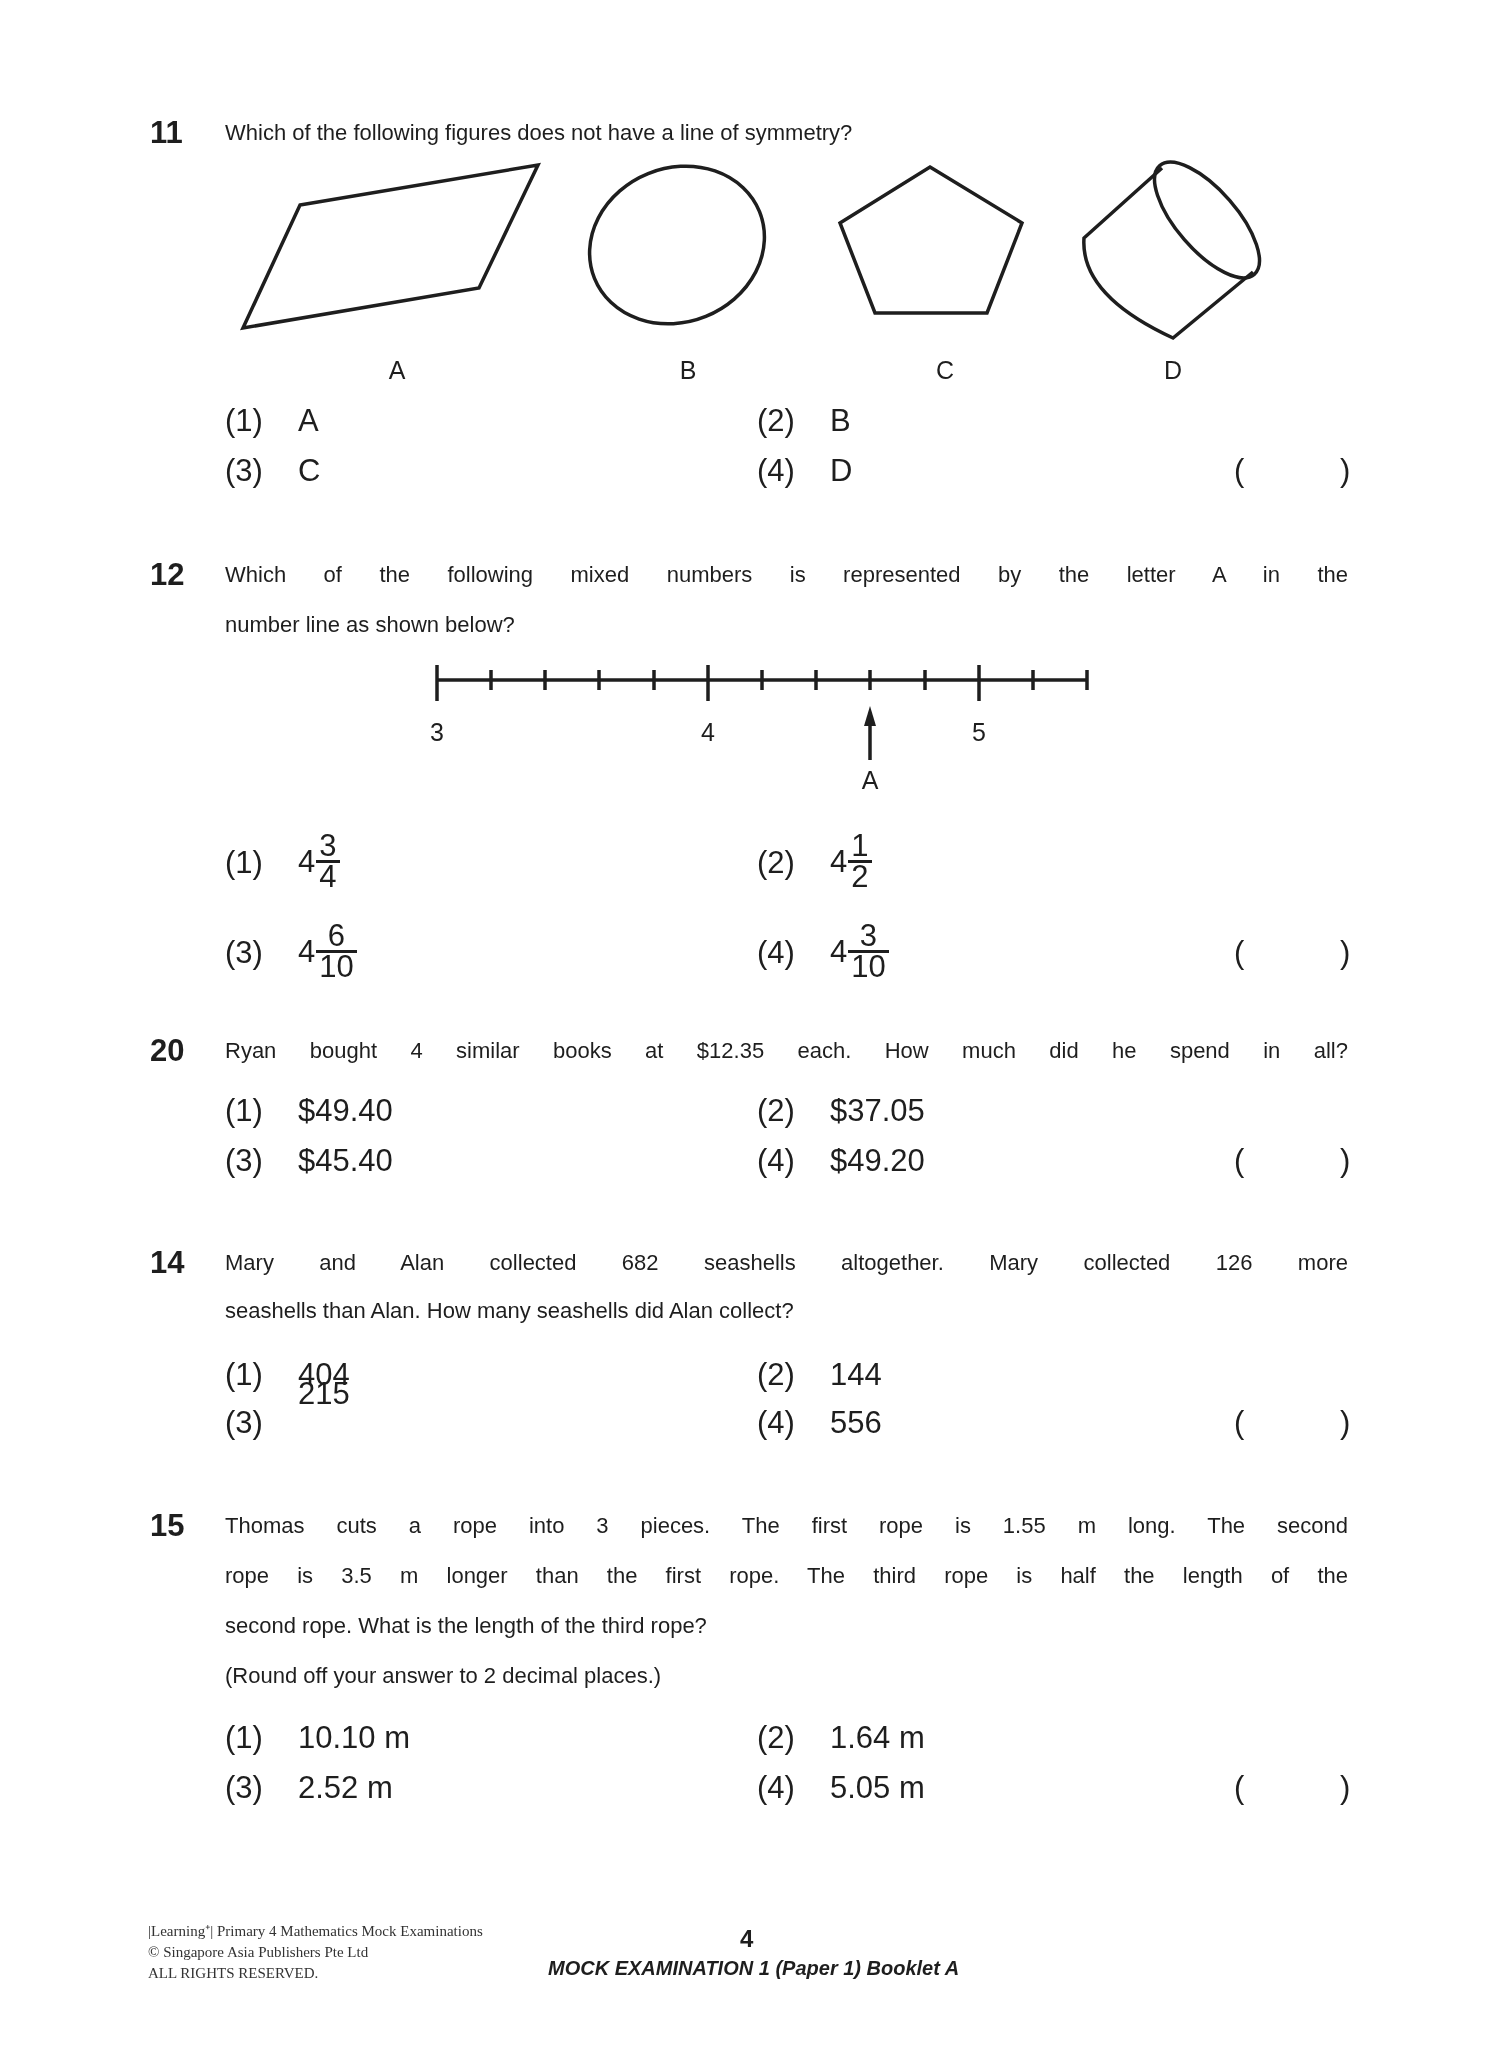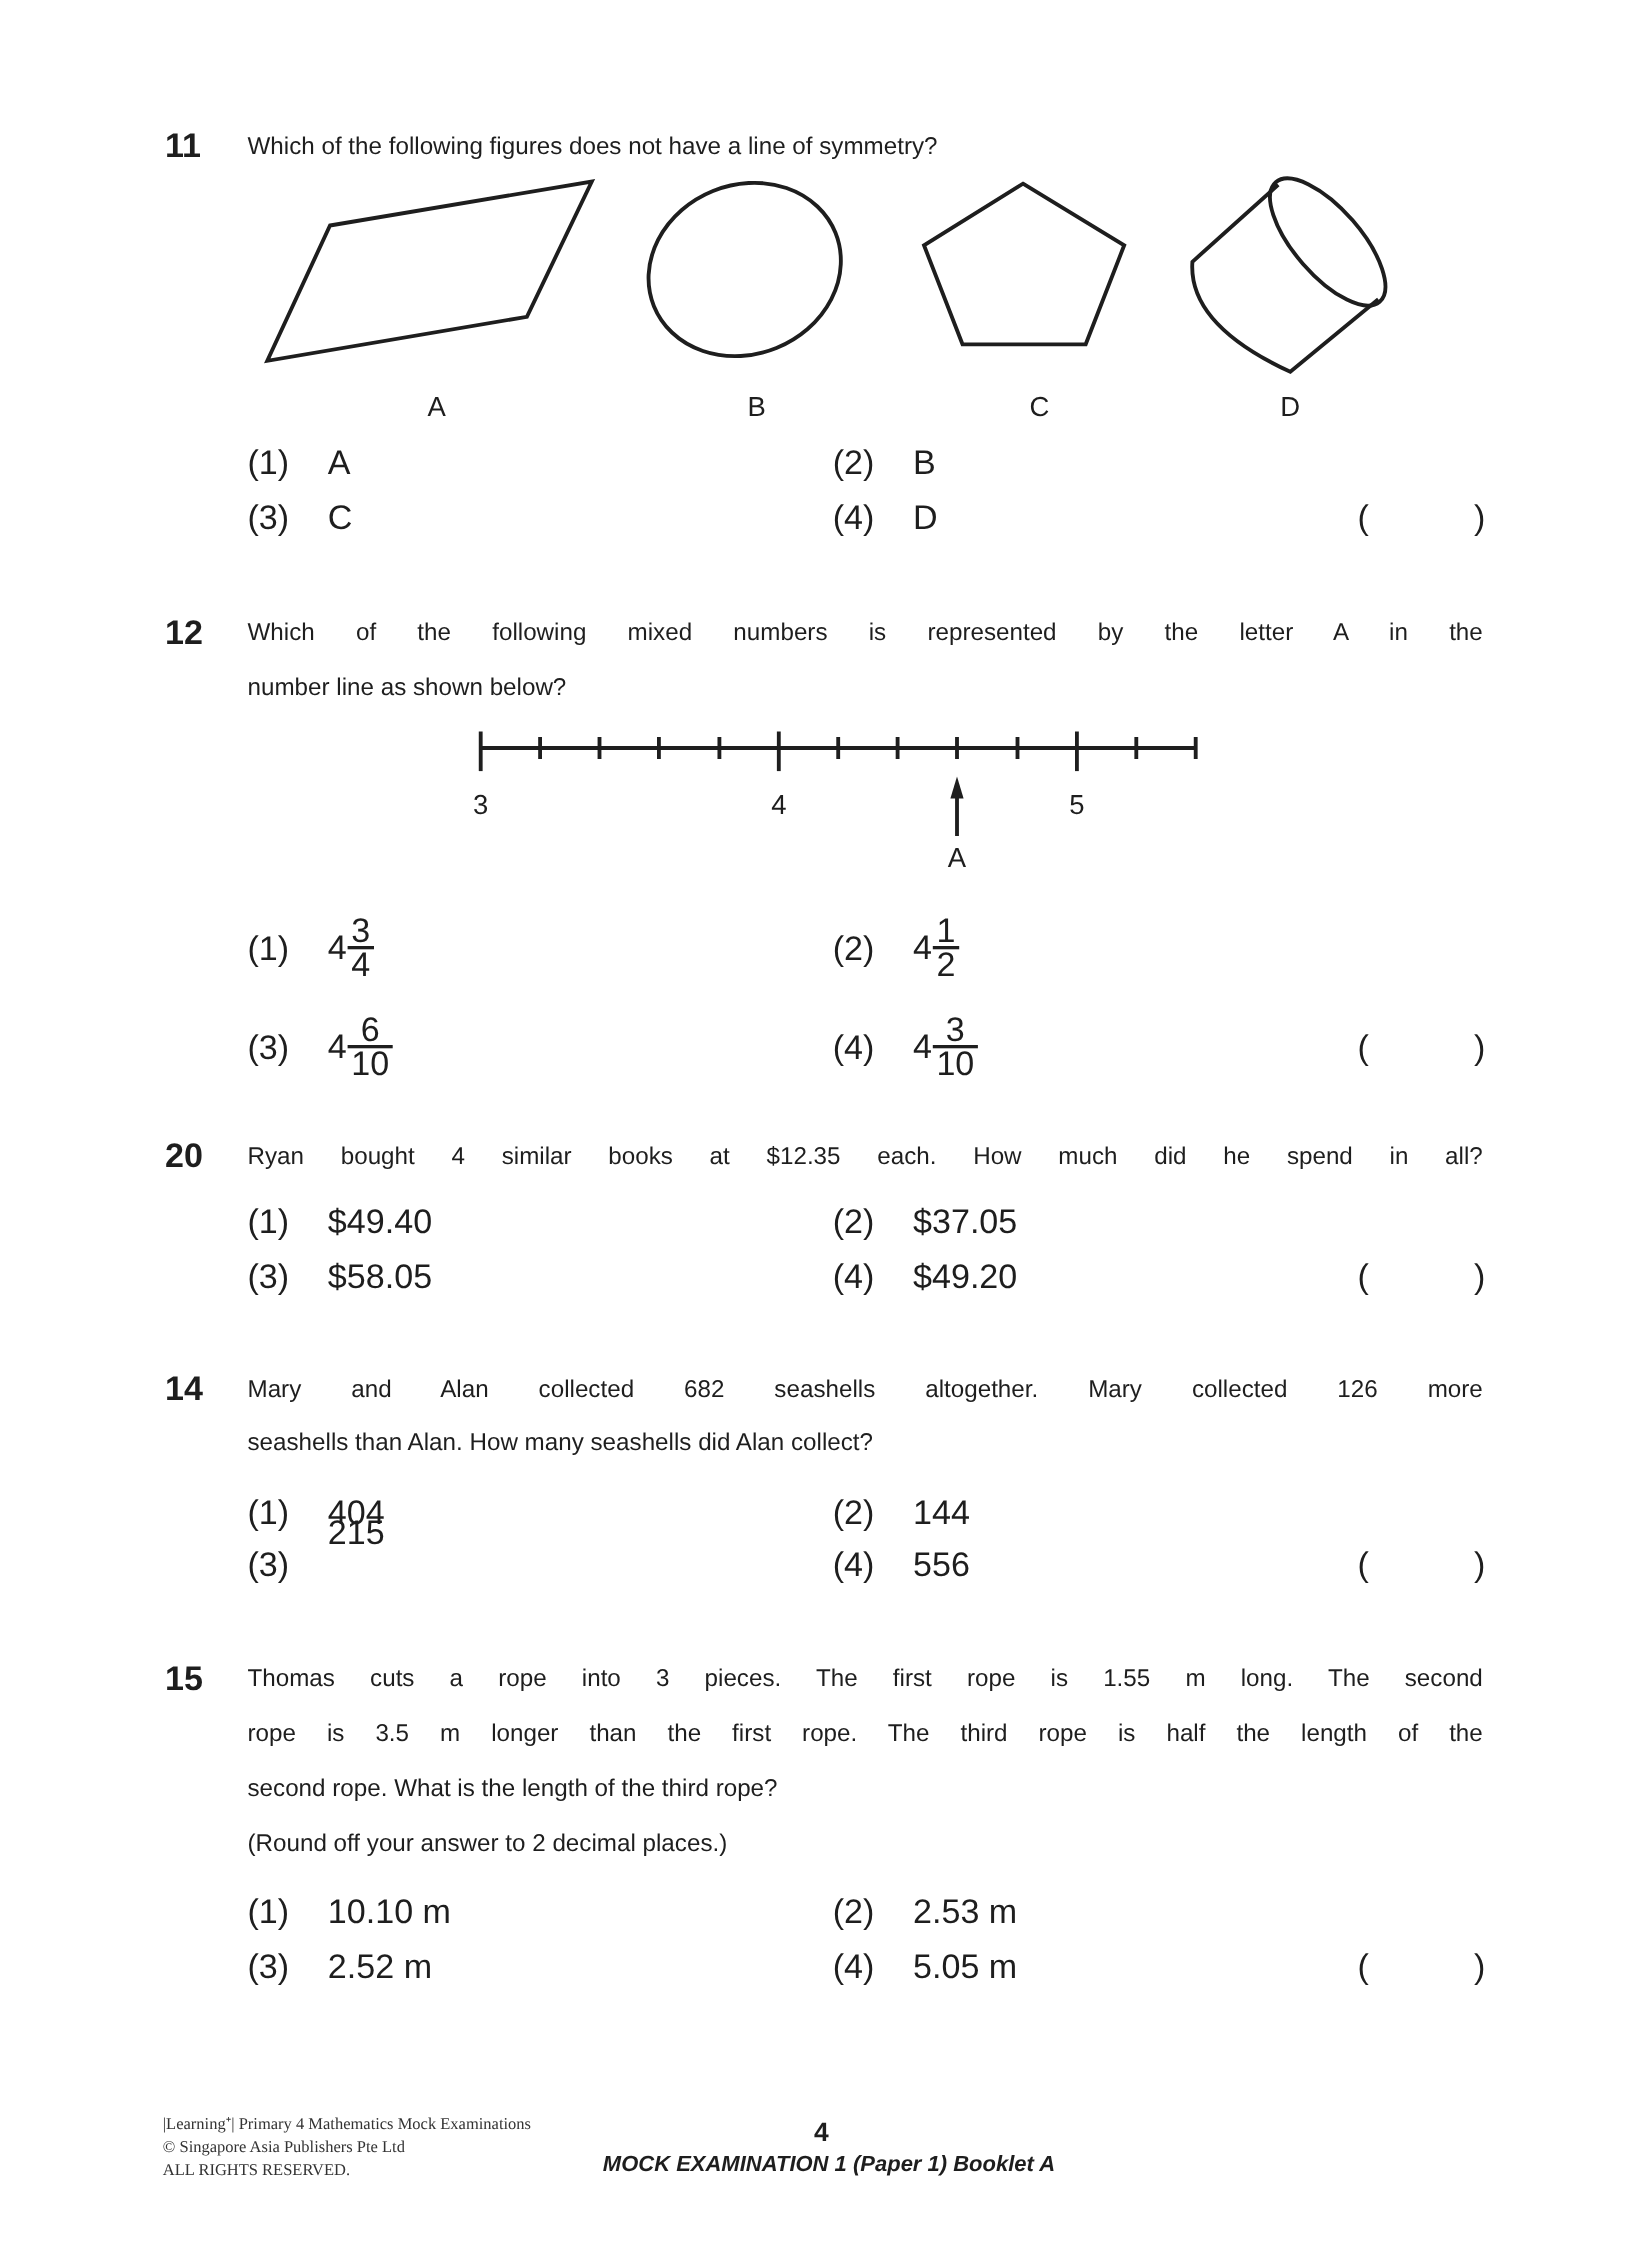--- a/index.html
+++ b/index.html
@@ -140,21 +140,21 @@
 
 <div>
   <div class="qnum" style="top:1035px">20</div>
   <div class="qline" style="top:1035px">Ryan bought 4 similar books at $12.35 each. How much did he spend in all?</div>
 
   <div class="opt-no" style="left:225px;top:1095px">(1)</div>
   <div class="opt-val" style="left:298px;top:1095px">$49.40</div>
   <div class="opt-no" style="left:757px;top:1095px">(2)</div>
   <div class="opt-val" style="left:830px;top:1095px">$37.05</div>
   <div class="opt-no" style="left:225px;top:1145px">(3)</div>
-  <div class="opt-val" style="left:298px;top:1145px">$58.05</div>
+  <div class="opt-val" style="left:298px;top:1145px">$45.40</div>
   <div class="opt-no" style="left:757px;top:1145px">(4)</div>
   <div class="opt-val" style="left:830px;top:1145px">$49.20</div>
   <div class="paren" style="left:1234px;top:1145px">(</div>
   <div class="paren" style="left:1340px;top:1145px">)</div>
   <div class="abs" style="left:1250px;top:1145px;width:88px;height:32px"></div>
 </div>
 
 <div>
   <div class="qnum" style="top:1247px">14</div>
   <div class="qline" style="top:1247px">Mary and Alan collected 682 seashells altogether. Mary collected 126 more</div>
@@ -176,21 +176,21 @@
 <div>
   <div class="qnum" style="top:1510px">15</div>
   <div class="qline" style="top:1510px">Thomas cuts a rope into 3 pieces. The first rope is 1.55 m long. The second</div>
   <div class="qline" style="top:1560px">rope is 3.5 m longer than the first rope. The third rope is half the length of the</div>
   <div class="qline last" style="top:1610px">second rope. What is the length of the third rope?</div>
   <div class="qline last" style="top:1660px">(Round off your answer to 2 decimal places.)</div>
 
   <div class="opt-no" style="left:225px;top:1722px">(1)</div>
   <div class="opt-val" style="left:298px;top:1722px">10.10 m</div>
   <div class="opt-no" style="left:757px;top:1722px">(2)</div>
-  <div class="opt-val" style="left:830px;top:1722px">2.53 m</div>
+  <div class="opt-val" style="left:830px;top:1722px">1.64 m</div>
   <div class="opt-no" style="left:225px;top:1772px">(3)</div>
   <div class="opt-val" style="left:298px;top:1772px">2.52 m</div>
   <div class="opt-no" style="left:757px;top:1772px">(4)</div>
   <div class="opt-val" style="left:830px;top:1772px">5.05 m</div>
   <div class="paren" style="left:1234px;top:1772px">(</div>
   <div class="paren" style="left:1340px;top:1772px">)</div>
   <div class="abs" style="left:1250px;top:1772px;width:88px;height:32px"></div>
 </div>
 
 <div>

